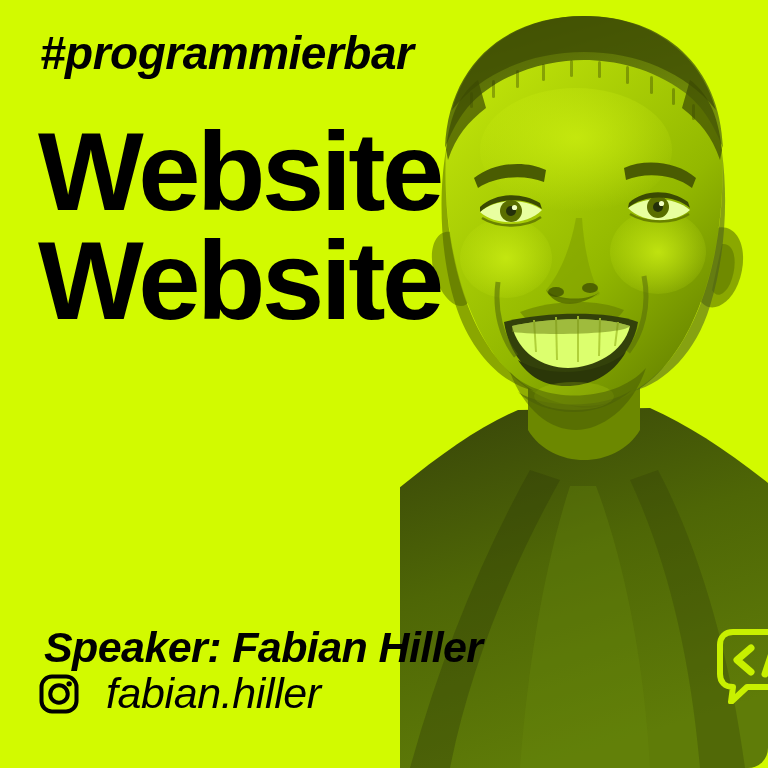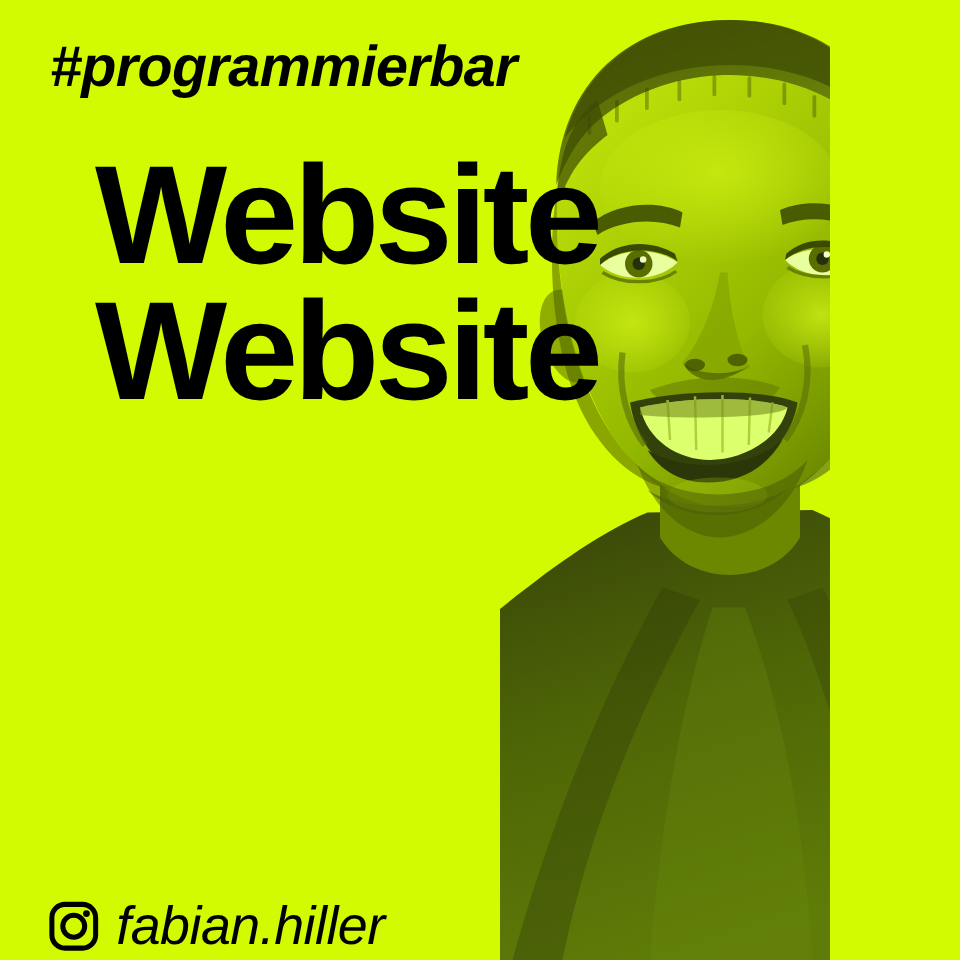--- a/index.html
+++ b/index.html
@@ -2,22 +2,23 @@
 <html><head>
 <meta charset="utf-8">
 <style>
   html,body{margin:0;padding:0;}
   body{
     width:768px;height:768px;overflow:hidden;
     font-family:"Liberation Sans",sans-serif;
     background:#d2fa00;
   }
   #poster{
-    position:relative;width:664px;height:768px;overflow:hidden;
+    position:relative;width:768px;height:768px;overflow:hidden;
     background:#d2fa00;
+    border-radius:20px;
   }
 
   
   #portrait{
     position:absolute;top:0;left:400px;width:368px;height:768px;
     overflow:hidden;
   }
   #portrait svg{display:block;width:368px;height:768px;}
 
   
@@ -25,32 +26,32 @@
 
   #hashtag{
     position:absolute;left:40px;top:30px;
     font-size:46px;font-weight:bold;font-style:italic;
     letter-spacing:-0.5px;color:#000;white-space:nowrap;
     line-height:1;
   }
   #title{
     position:absolute;left:38px;top:118px;
     font-size:112px;font-weight:bold;color:#000;
-    line-height:0.97;letter-spacing:-3.5px;white-space:nowrap;margin-left:38px;
+    line-height:0.97;letter-spacing:-3.5px;white-space:nowrap;
   }
   #title .tline{display:block;}
 
   #speaker{
     position:absolute;left:44px;top:626px;
     font-size:43px;font-weight:bold;font-style:italic;
     letter-spacing:-0.6px;color:#000;white-space:nowrap;line-height:1;
   }
   #handle-row{
-    position:absolute;left:38px;top:720px;
-    display:flex;align-items:flex-start;gap:13px;
+    position:absolute;left:38px;top:672px;
+    display:flex;align-items:flex-end;gap:26px;
   }
   #ig-icon{width:42px;height:42px;display:block;flex:none;}
   #handle{
     font-size:43px;font-style:italic;font-weight:normal;
     letter-spacing:-0.4px;color:#000;white-space:nowrap;line-height:1;
   }
 
   
   #shirt-logo{
     position:absolute;left:713px;top:626px;width:75px;height:78px;
@@ -235,20 +236,21 @@
 
   <div class="layer">
 
     <div id="hashtag">#programmierbar</div>
 
     <div id="title">
       <span class="tline">Website</span>
       <span class="tline">Website</span>
     </div>
 
+    <div id="speaker">Speaker: Fabian Hiller</div>
 
     <div id="handle-row">
       <svg id="ig-icon" viewBox="0 0 48 48">
         <rect x="4" y="4" width="40" height="40" rx="12" ry="12" fill="none" stroke="#000" stroke-width="4.6"></rect>
         <circle cx="24" cy="24" r="10" fill="none" stroke="#000" stroke-width="4.6"></circle>
         <circle cx="35.6" cy="12.4" r="3.1" fill="#000"></circle>
       </svg>
       <span id="handle">fabian.hiller</span>
     </div>
   </div>

